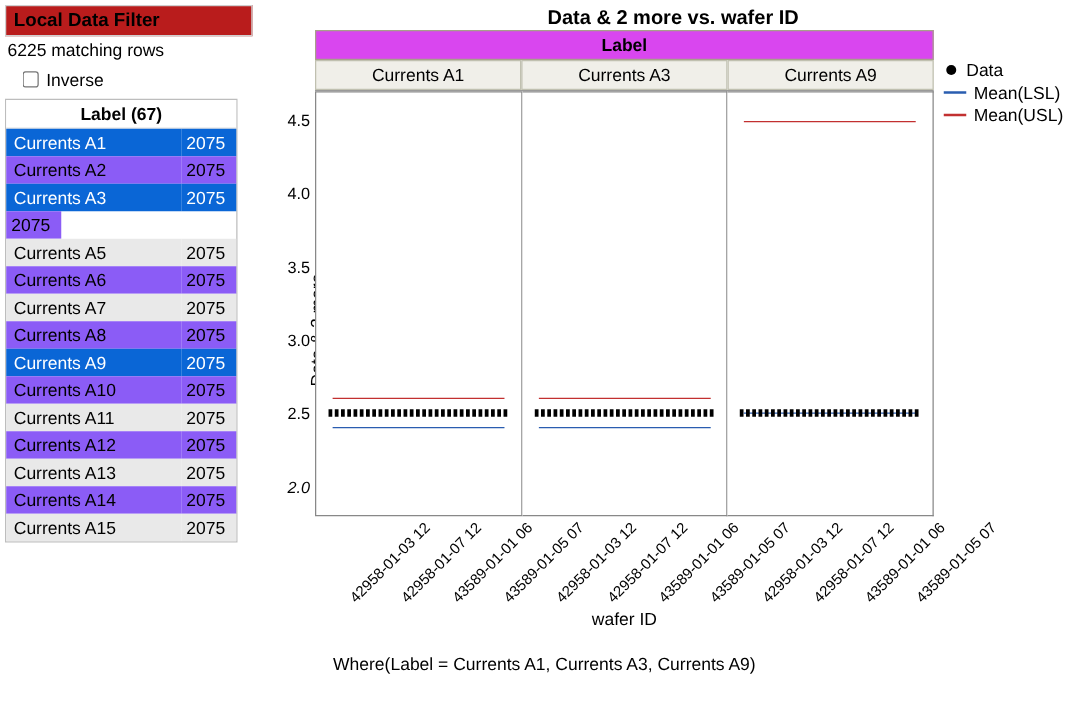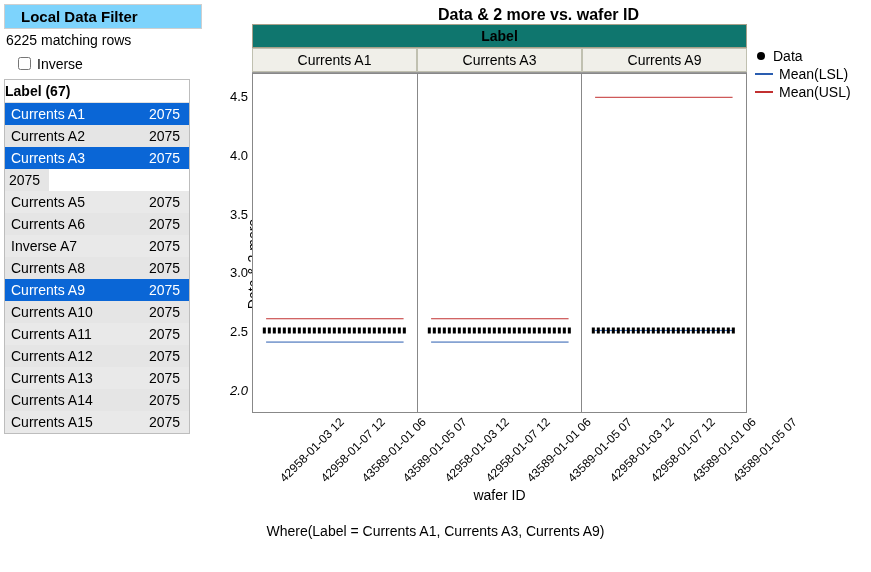--- a/index.html
+++ b/index.html
@@ -12,69 +12,69 @@
     background: #fff;
     width: 871px;
     height: 572px;
     display: flex;
     flex-direction: column;
   }
   .top-wrap { display: flex; flex-direction: row; }
   
   .left-panel { width: 198px; flex: 0 0 198px; }
   .ldf-header {
-    background: #7dd3fc;
+    background: #b91c1c;
     border: 1px solid #cfcfcf;
     font-weight: bold;
     font-size: 15px;
-    padding: 3px 16px;
+    padding: 3px 6px;
   }
   .matching { padding: 3px 2px 6px 2px; font-size: 14px; }
   .inverse-row { display: flex; align-items: center; padding: 0 2px 6px 10px; font-size: 14px; }
   .inverse-row input { margin-right: 6px; }
   .label-box {
     border: 1px solid #bdbdbd;
     display: flex; flex-direction: column;
     width: 186px;
   }
   .label-title {
-    font-weight: bold; 
+    font-weight: bold; text-align: center;
     padding: 3px 0;
     background: #fff;
     border-bottom: 1px solid #e0e0e0;
     font-size: 14px;
   }
   .label-rows { display: flex; flex-direction: column; }
   .lrow {
     display: flex; flex-direction: row; align-items: stretch;
     height: 22px; font-size: 14px;
     cursor: pointer;
   }
   .lrow .lname { flex: 1; padding: 2px 6px; display:flex; align-items:center; }
   .lrow .lcount { width: 44px; padding: 2px 4px; display:flex; align-items:center;}
   .lrow.even .lname, .lrow.even .lcount { background: #e9e9e9; }
-  .lrow.odd  .lname, .lrow.odd  .lcount { background: #e5e5e5; }
+  .lrow.odd  .lname, .lrow.odd  .lcount { background: #8b5cf6; }
   .lrow.selected .lname { background: #0a66d6; color: #fff; }
   .lrow.selected .lcount { background: #0a66d6; color: #fff; }
   
   .right-panel { flex: 1; position: relative; padding-left: 8px; }
   .chart-title { font-weight: bold; font-size: 16px; text-align: center; padding-top: 2px; }
   .chart-body { display: flex; flex-direction: row; }
   .chart-left { flex: 1; display:flex; flex-direction: column; position: relative; }
   .chart-legend { width: 120px; padding: 24px 0 0 8px; font-size: 14px; }
   .leg-row { display:flex; align-items:center; margin-bottom:2px; }
   .leg-dot { width:8px; height:8px; border-radius:50%; background:#000; margin:0 8px 0 2px;}
   .leg-line { width:18px; height:2.5px; margin:0 6px 0 0; }
   .axis-title-left {
     position:absolute; left:-2px; top:50%; transform: translateY(-50%) rotate(-90deg);
     transform-origin: center; font-size:14px; white-space:nowrap;
   }
   .plot-stack { display:flex; flex-direction:column; margin-left: 42px; }
   .facet-header-top {
-    background:#0f766e; border:1px solid #a8a08a; text-align:center; font-weight:bold;
+    background:#d946ef; border:1px solid #a8a08a; text-align:center; font-weight:bold;
     padding:3px 0; font-size:14px;
   }
   .facet-header-row { display:flex; border-bottom:1px solid #999; }
   .facet-header-row div {
     flex:1; text-align:center; background:#f0efe9; border:1px solid #c0c0b0;
     padding:3px 0; font-size:14px;
   }
   .plot-row { display:flex; height: 340px; }
   .y-axis { width: 30px; position:relative; margin-left:-30px; }
   .y-tick { position:absolute; right:4px; font-size:13px; transform: translateY(-50%); }
@@ -127,21 +127,21 @@
           </div>
           <div class="lrow even">
             <div class="lname">Currents A5</div>
             <div class="lcount">2075</div>
           </div>
           <div class="lrow odd">
             <div class="lname">Currents A6</div>
             <div class="lcount">2075</div>
           </div>
           <div class="lrow even">
-            <div class="lname">Inverse A7</div>
+            <div class="lname">Currents A7</div>
             <div class="lcount">2075</div>
           </div>
           <div class="lrow odd">
             <div class="lname">Currents A8</div>
             <div class="lcount">2075</div>
           </div>
           <div class="lrow even selected">
             <div class="lname">Currents A9</div>
             <div class="lcount">2075</div>
           </div>

